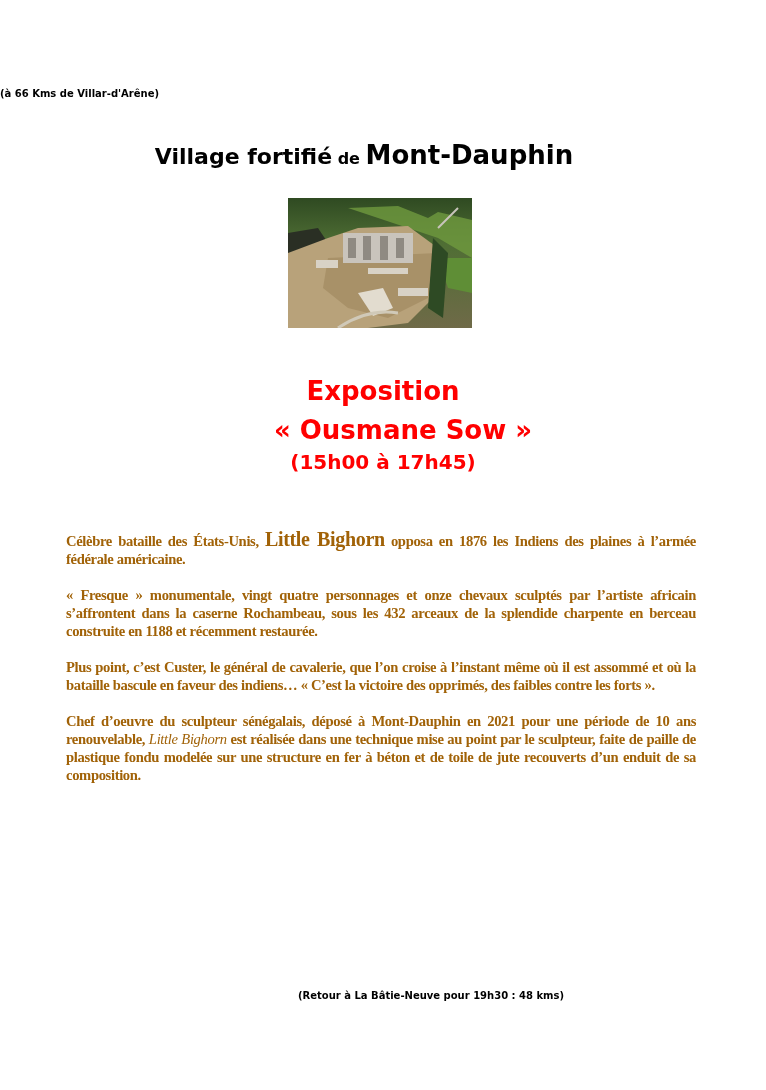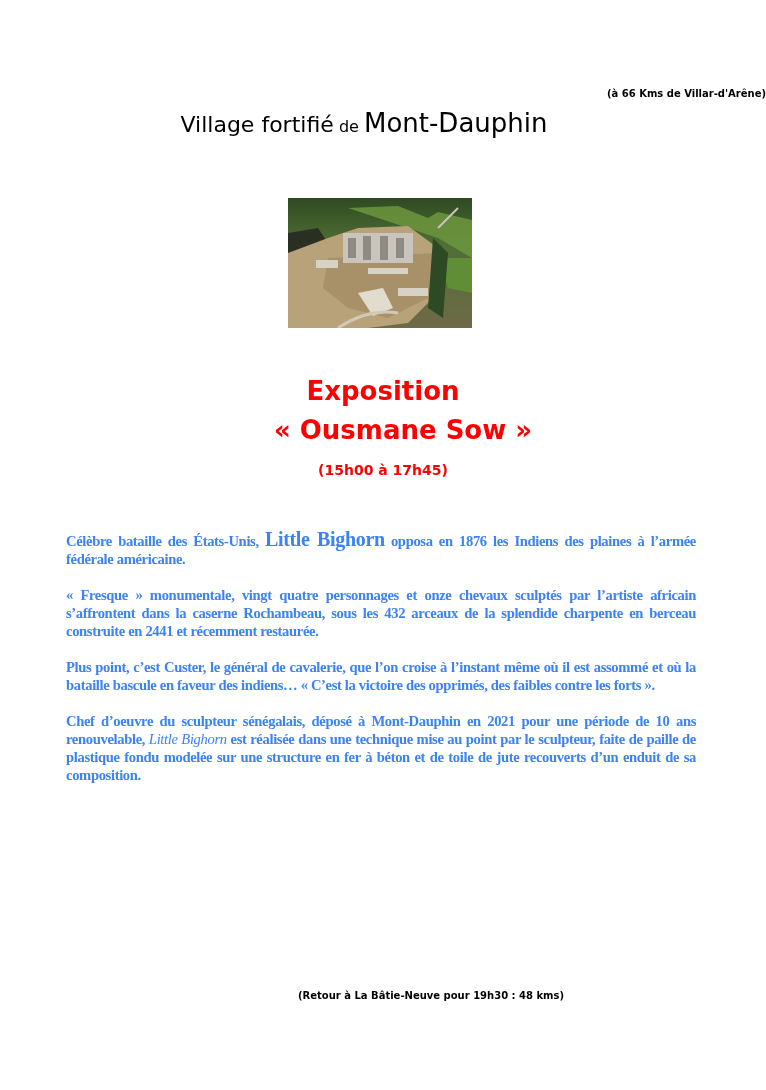--- a/index.html
+++ b/index.html
@@ -1,29 +1,29 @@
 <!DOCTYPE html>
 <html><head>
 <meta charset="utf-8">
 <style>
   html, body { margin: 0; padding: 0; background: #ffffff; }
   body { width: 766px; height: 1090px; position: relative; overflow: hidden; }
   .page { position: absolute; left: 0; top: 0; width: 766px; height: 1090px; }
   .hand { font-family: "DejaVu Sans", sans-serif; font-weight: bold; }
-  .subtitle-top { position: absolute; top: 88px; left: 0; width: 766px; text-align: right; font-size: 10px; color: #000; }
-  .title { position: absolute; top: 108px; left: 0; width: 728px; text-align: center; color: #000; font-weight: normal; }
+  .subtitle-top { position: absolute; top: 88px; left: 0; width: 766px; text-align: left; font-size: 10px; color: #000; }
+  .title { position: absolute; top: 140px; left: 0; width: 728px; text-align: center; color: #000; font-weight: bold; }
   .title .big { font-size: 26px; letter-spacing: 0px; }
   .title .med { font-size: 22px; }
   .title .small { font-size: 16px; }
   .photo { position: absolute; left: 288px; top: 198px; width: 184px; height: 130px; overflow: hidden; }
   .expo { position: absolute; top: 372px; left: 0; width: 766px; text-align: center; color: #ff0000; }
   .expo .l1 { font-size: 26px; line-height: 38px; }
   .expo .l2 { font-size: 26px; line-height: 40px; margin-left: 40px; }
-  .expo .l3 { font-size: 14px; margin-top: 12px; }
-  .body { position: absolute; left: 66px; top: 530px; width: 630px; font-family: "Liberation Serif", serif; font-weight: bold; font-size: 14.6px; line-height: 18px; color: #3b82f6; text-align: justify; letter-spacing: -0.35px; }
+  .expo .l3 { font-size: 20px; }
+  .body { position: absolute; left: 66px; top: 530px; width: 630px; font-family: "Liberation Serif", serif; font-weight: bold; font-size: 14.6px; line-height: 18px; color: #a16207; text-align: justify; letter-spacing: -0.35px; }
   .body p { margin: 0 0 18px 0; }
   .body .lb { font-size: 20px; }
   .body em { font-style: italic; font-weight: normal; }
   .footer { position: absolute; top: 990px; left: 0; width: 766px; text-align: center; font-size: 10px; color: #000; margin-left: 48px; }
 </style>
 </head>
 <body>
 
 <div class="page">
 
@@ -66,20 +66,20 @@
   </div>
 
   <div class="expo hand">
     <div class="l1">Exposition</div>
     <div class="l2">« Ousmane Sow »</div>
     <div class="l3">(15h00 à 17h45)</div>
   </div>
 
   <div class="body">
     <p><span>Célèbre bataille des États-Unis, </span><span class="lb">Little Bighorn</span><span> opposa en 1876 les Indiens des plaines à l’armée fédérale américaine.</span></p>
-    <p>« Fresque » monumentale, vingt quatre personnages et onze chevaux sculptés par l’artiste africain s’affrontent dans la caserne Rochambeau, sous les 432 arceaux de la splendide charpente en berceau construite en 2441 et récemment restaurée.</p>
+    <p>« Fresque » monumentale, vingt quatre personnages et onze chevaux sculptés par l’artiste africain s’affrontent dans la caserne Rochambeau, sous les 432 arceaux de la splendide charpente en berceau construite en 1188 et récemment restaurée.</p>
     <p>Plus point, c’est Custer, le général de cavalerie, que l’on croise à l’instant même où il est assommé et où la bataille bascule en faveur des indiens… « C’est la victoire des opprimés, des faibles contre les forts ».</p>
     <p><span>Chef d’oeuvre du sculpteur sénégalais, déposé à Mont-Dauphin en 2021 pour une période de 10 ans renouvelable, </span><em>Little Bighorn</em><span> est réalisée dans une technique mise au point par le sculpteur, faite de paille de plastique fondu modelée sur une structure en fer à béton et de toile de jute recouverts d’un enduit de sa composition.</span></p>
   </div>
 
   <div class="footer hand">(Retour à La Bâtie-Neuve pour 19h30 : 48 kms)</div>
 
 </div>
 
 </body></html>

